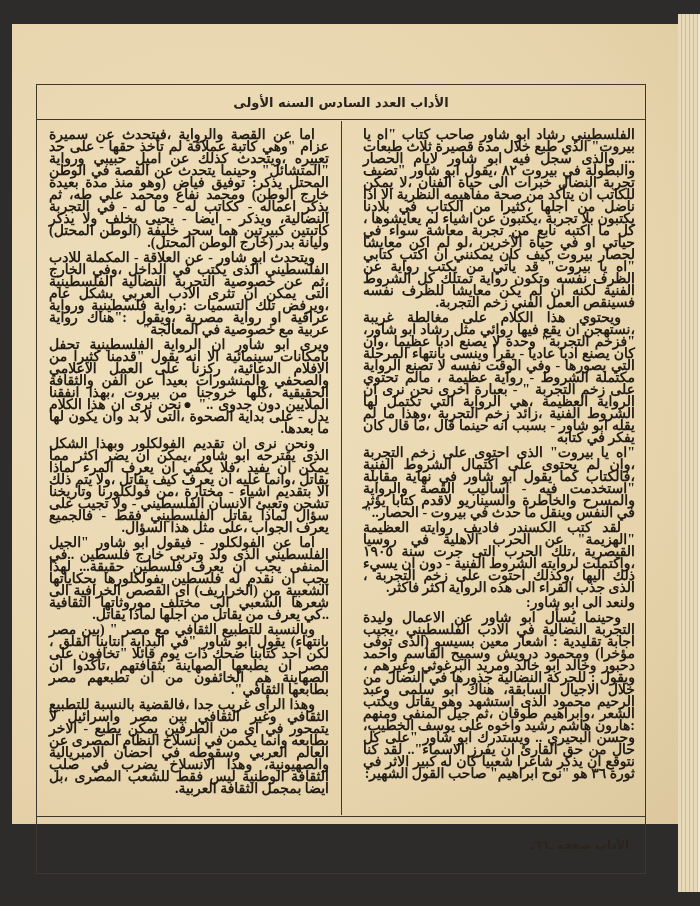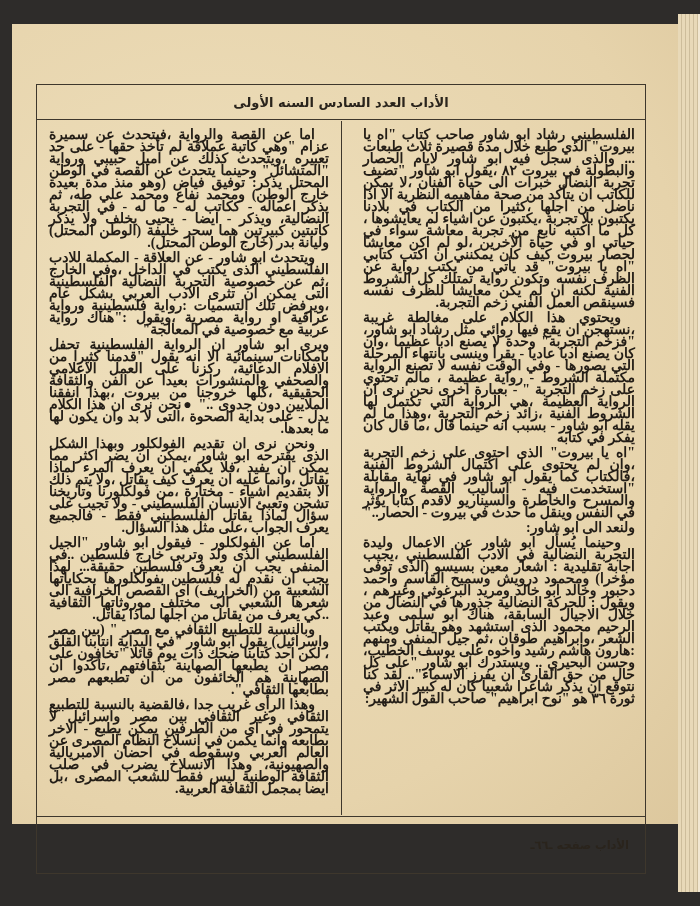--- a/index.html
+++ b/index.html
@@ -66,32 +66,33 @@
   <div class="frame">
     <div class="header">
       <span>الأداب العدد السادس السنه الأولى</span>
     </div>
 
     <div class="columns">
       <div class="col col-right">
         <p>الفلسطيني رشاد ابو شاور صاحب كتاب "اه يا بيروت" الذي طبع خلال مدة قصيرة ثلاث طبعات ... والذى سجل فيه ابو شاور لايام الحصار والبطولة في بيروت ٨٢ ،يقول ابو شاور "تضيف تجربة النضال خبرات الى حياة الفنان ،لا يمكن للكاتب ان يتأكد من صحة مفاهيمه النظرية الا اذا ناضل من اجلها ،كثيرا من الكتاب في بلادنا يكتبون بلا تجربة ،يكتبون عن اشياء لم يعايشوها ، كل ما اكتبه نابع من تجربة معاشة سواء في حياتي او في حياة الآخرين ،لو لم اكن معايشا لحصار بيروت كيف كان يمكنني ان اكتب كتابي "اه يا بيروت" قد يأتي من يكتب رواية عن الظرف نفسه وتكون رواية تمتلك كل الشروط الفنية لكنه ان لم يكن معايشا للظرف نفسه فسينقص العمل الفني زخم التجربة.</p>
         <p class="indent">ويحتوي هذا الكلام على مغالطة غريبة ،نستهجن ان يقع فيها روائي مثل رشاد ابو شاور، "فزخم التجربة" وحدة لا يصنع ادبا عظيما ،وان كان يصنع ادبا عاديا - يقرأ وينسى بانتهاء المرحلة التي يصورها - وفي الوقت نفسه لا تصنع الرواية مكتملة الشروط - رواية عظيمة ، مالم تحتوي على زخم التجربة " - بعبارة اخرى نحن نرى ان الرواية العظيمة ،هي الرواية التي تكتمل لها الشروط الفنية ،زائد زخم التجربة ،وهذا ما لم يقله ابو شاور - بسبب انه حينما قال ،ما قال كان يفكر في كتابه</p>
         <p>"اه يا بيروت" الذى احتوى على زخم التجربة ،وان لم يحتوى على اكتمال الشروط الفنية ،فالكتاب كما يقول ابو شاور في نهاية مقابلة "استخدمت فيه - اساليب القصة والرواية والمسرح والخاطرة والسيناريو لاقدم كتابا يؤثر في النفس وينقل ما حدث في بيروت - الحصار.."</p>
+        <p class="indent">لقد كتب الكسندر فاديف روايته العظيمة "الهزيمة" عن الحرب الاهلية في روسيا القيصرية ،تلك الحرب التى جرت سنة ١٩٠٥ ،واكتملت لروايته الشروط الفنية - دون ان يسيء ذلك اليها ،وكذلك احتوت على زخم التجربة ، الذى جذب القراء الى هذه الرواية اكثر فاكثر.</p>
         <p>ولنعد الى ابو شاور:</p>
         <p class="indent">وحينما يُسأل ابو شاور عن الاعمال وليدة التجربة النضالية في الادب الفلسطيني ،يجيب اجابة تقليدية : اشعار معين بسيسو (الذى توفى مؤخرا) ومحمود درويش وسميح القاسم واحمد دحبور وخالد ابو خالد ومريد البرغوثي وغيرهم ، ويقول : للحركة النضالية جذورها في النضال من خلال الاجيال السابقة، هناك ابو سلمى وعبد الرحيم محمود الذى استشهد وهو يقاتل ويكتب الشعر ،وابراهيم طوقان ،ثم جيل المنفى ومنهم :هارون هاشم رشيد واخوه على يوسف الخطيب، وحسن البحيري .. ويستدرك ابو شاور "على كل حال من حق القارئ ان يفرز الاسماء".. لقد كنا نتوقع ان يذكر شاعرا شعبيا كان له كبير الاثر في ثورة ٣٦ هو "نوح ابراهيم" صاحب القول الشهير:</p>
 
       </div>
 
       <div class="col col-left">
         <p class="indent">اما عن القصة والرواية ،فيتحدث عن سميرة عزام "وهي كاتبة عملاقة لم تأخذ حقها - على حد تعبيره ،ويتحدث كذلك عن اميل حبيبي ورواية "المتشائل" وحينما يتحدث عن القصة في الوطن المحتل يذكر: توفيق فياض (وهو منذ مدة بعيدة خارج الوطن) ومحمد نفاع ومحمد علي طه، ثم يذكر اعماله - ككاتب له - ما له - في التجربة النضالية، ويذكر - ايضا - يحيى يخلف ولا يذكر كاتبتين كبيرتين هما سحر خليفة (الوطن المحتل) وليانة بدر (خارج الوطن المحتل).</p>
         <p class="indent">ويتحدث ابو شاور - عن العلاقة - المكملة للادب الفلسطيني الذى يكتب في الداخل ،وفي الخارج ،ثم عن خصوصية التجربة النضالية الفلسطينية التى يمكن ان تثرى الادب العربي بشكل عام ،ويرفض تلك التسميات :رواية فلسطينية ورواية عراقية او رواية مصرية ،ويقول :"هناك رواية عربية مع خصوصية في المعالجة"</p>
         <p>ويرى ابو شاور ان الرواية الفلسطينية تحفل بامكانات سينمائية الا انه يقول "قدمنا كثيرا من الافلام الدعائية، ركزنا على العمل الاعلامي والصحفي والمنشورات بعيدا عن الفن والثقافة الحقيقية ،كلها خروجنا من بيروت ،بهذا انفقنا الملايين دون جدوى .." ●نحن نرى ان هذا الكلام يدل - على بداية الصحوة ،التى لا بد وان يكون لها ما بعدها.</p>
         <p class="indent">ونحن نرى ان تقديم الفولكلور وبهذا الشكل الذى يقترحه ابو شاور ،يمكن ان يضر اكثر مما يمكن ان يفيد ،فلا يكفي ان يعرف المرء لماذا يقاتل ،وانما عليه ان يعرف كيف يقاتل ،ولا يتم ذلك الا بتقديم اشياء - مختارة ،من فولكلورنا وتاريخنا تشحن وتعبئ الانسان الفلسطيني - ولا تجيب على سؤال لماذا يقاتل الفلسطيني فقط - فالجميع يعرف الجواب ،على مثل هذا السؤال.</p>
         <p class="indent">اما عن الفولكلور - فيقول ابو شاور "الجيل الفلسطيني الذى ولد وتربى خارج فلسطين ..في المنفى يجب ان يعرف فلسطين حقيقة... لهذا يجب ان نقدم له فلسطين بفولكلورها بحكاياتها الشعبية من (الخراريف) اى القصص الخرافية الى شعرها الشعبي الى مختلف موروثاتها الثقافية ..كي يعرف من يقاتل من اجلها لماذا يقاتل.</p>
-        <p class="indent">وبالنسبة للتطبيع الثقافي مع مصر " (بين مصر واسرائيل) يقول ابو شاور "في البداية انتابنا القلق ، لكن احد كتابنا ضحك ذات يوم قائلا "تخافون على مصر ان يطبعها الصهاينة بثقافتهم ،تأكدوا ان الصهاينة هم الخائفون من ان تطبعهم مصر بطابعها الثقافي".</p>
+        <p class="indent">وبالنسبة للتطبيع الثقافي مع مصر " (بين مصر بانتهاء) يقول ابو شاور "في البداية انتابنا القلق ، لكن احد كتابنا ضحك ذات يوم قائلا "تخافون على مصر ان يطبعها الصهاينة بثقافتهم ،تأكدوا ان الصهاينة هم الخائفون من ان تطبعهم مصر بطابعها الثقافي".</p>
         <p class="indent">وهذا الرأى غريب جدا ،فالقضية بالنسبة للتطبيع الثقافي وغير الثقافي بين مصر واسرائيل لا يتمحور في اى من الطرفين يمكن يطبع - الاخر بطابعه وانما يكمن في انسلاخ النظام المصرى عن العالم العربي وسقوطه في احضان الامبريالية والصهيونية، وهذا الانسلاخ يضرب في صلب الثقافة الوطنية ليس فقط للشعب المصرى ،بل ايضا بمجمل الثقافة العربية.</p>
 
       </div>
     </div>
 
     <div class="footer">
       <span>الأداب صفحه ـ٦٦ـ</span>
     </div>
   </div>
 </div>

